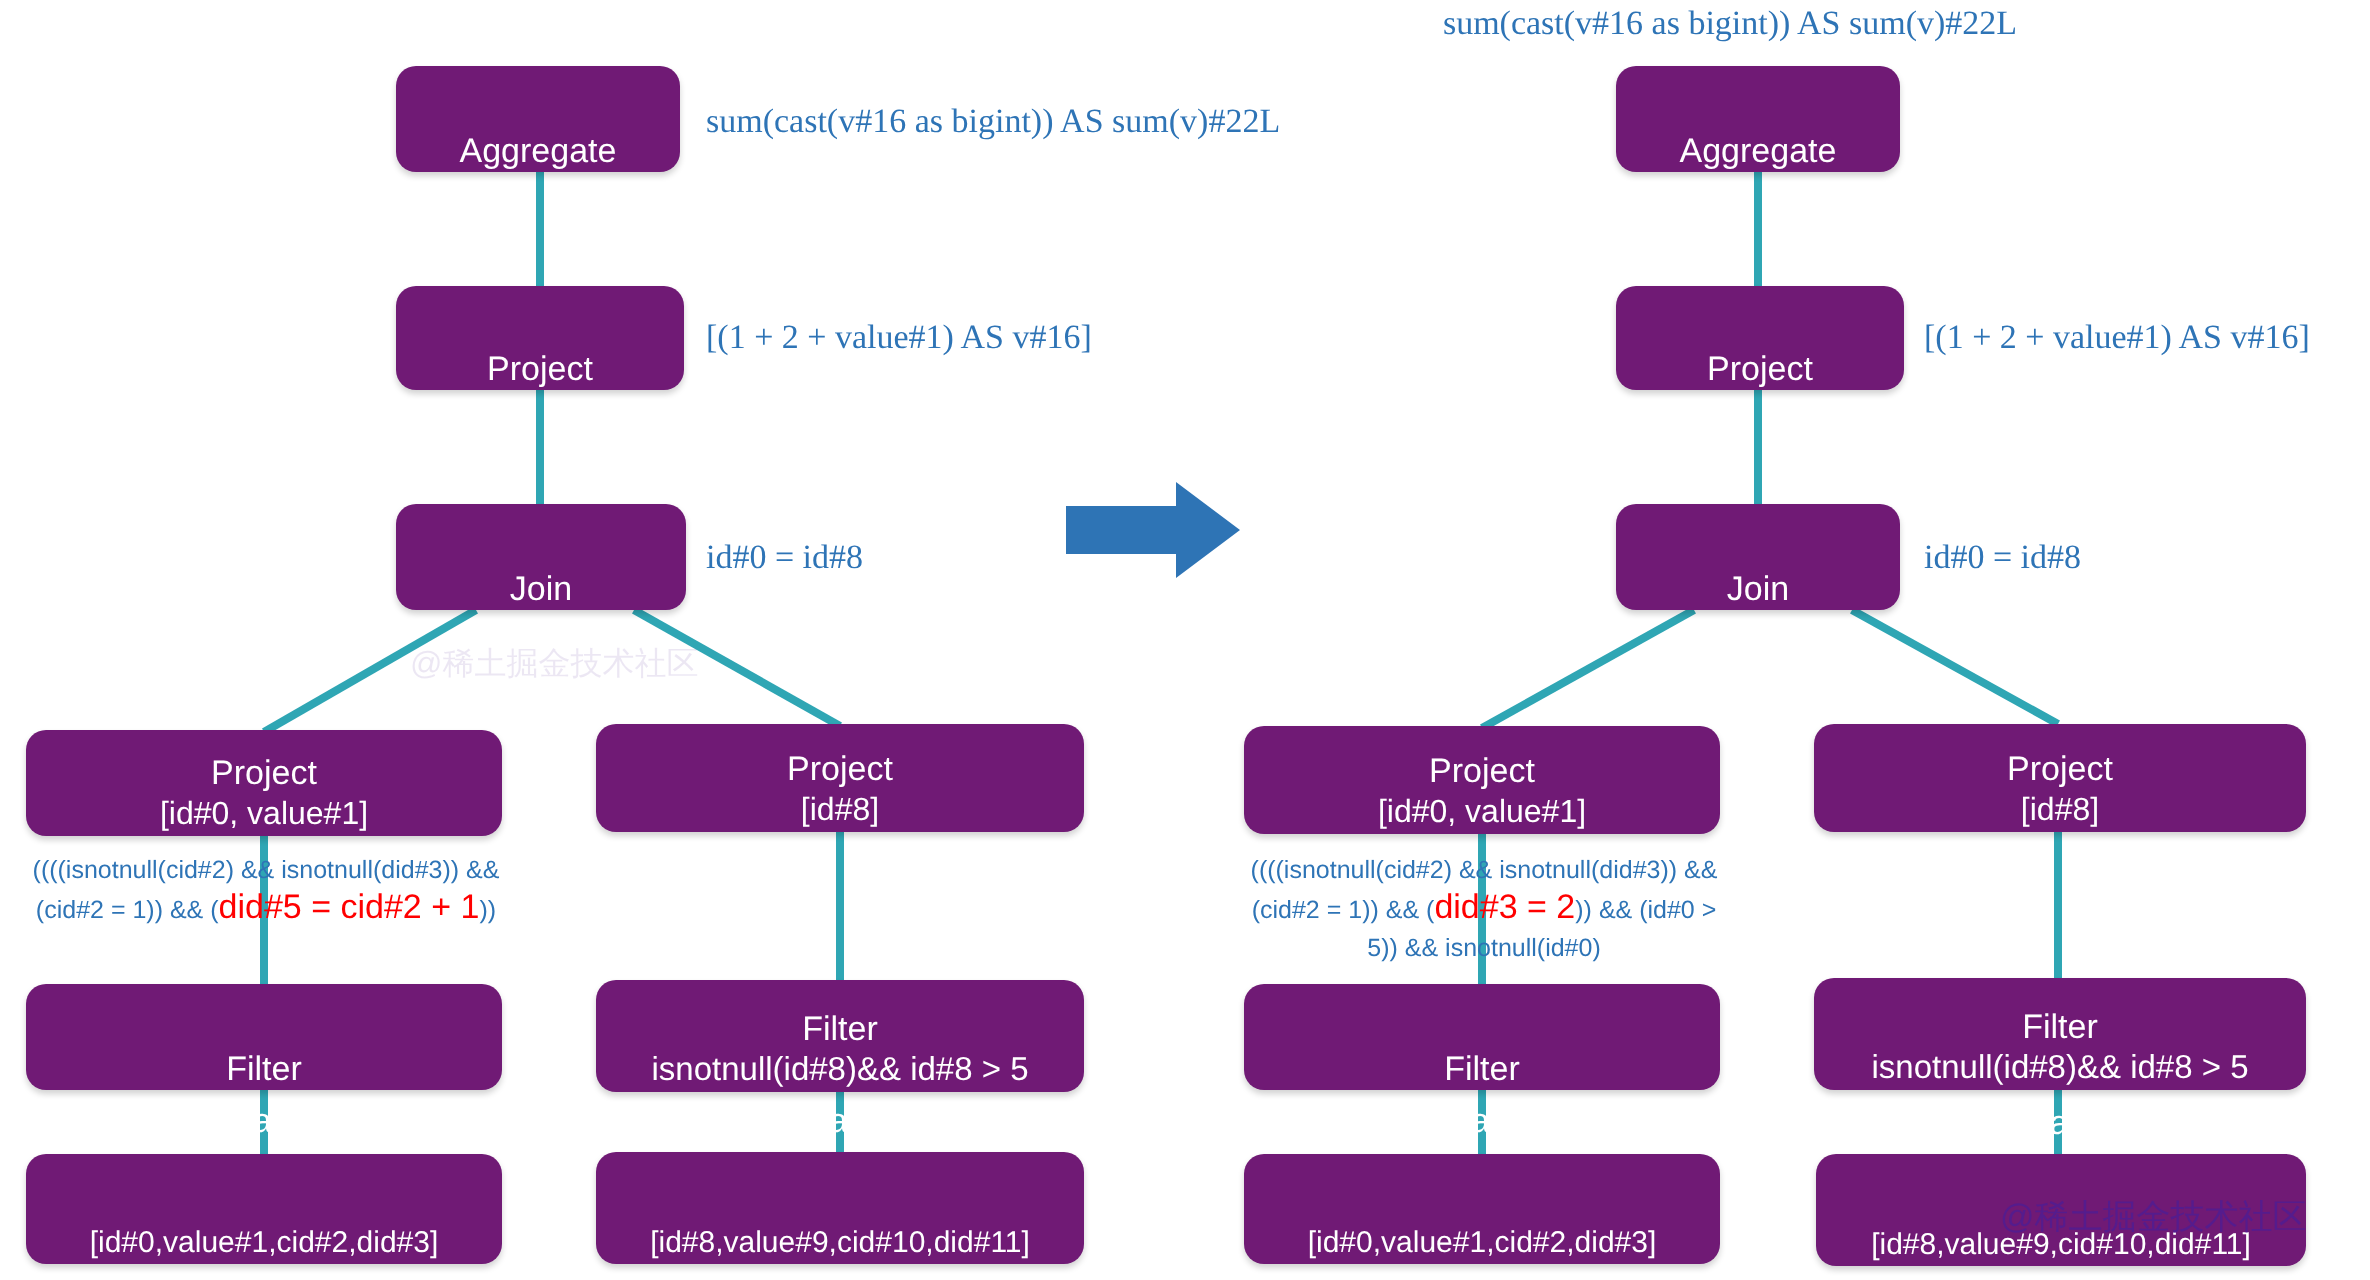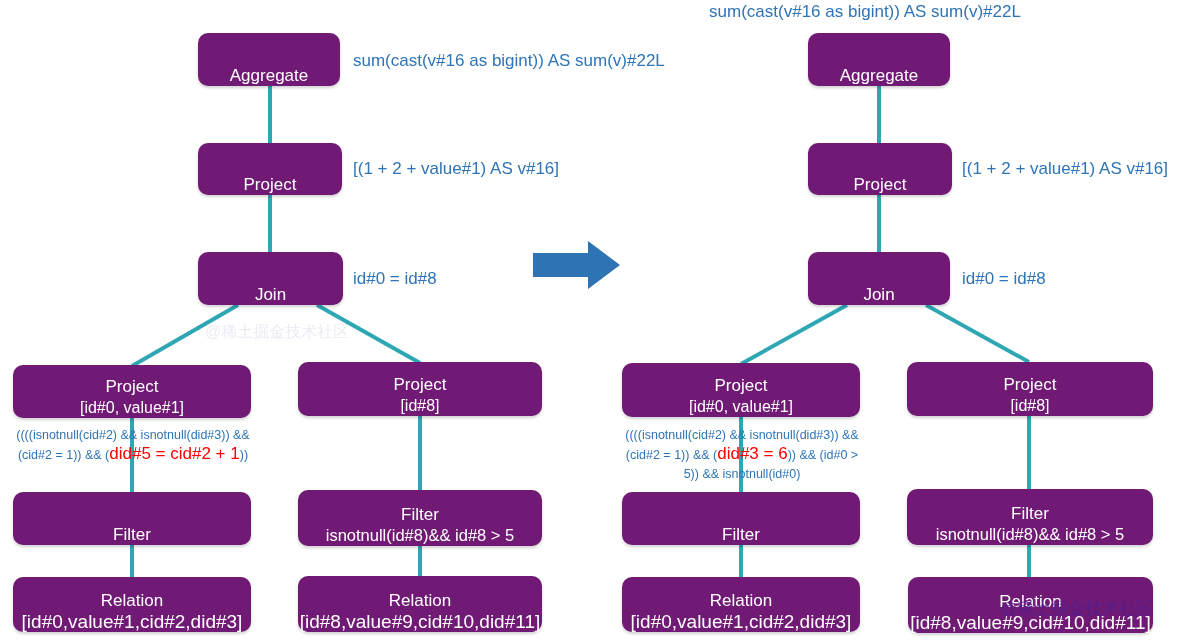--- a/index.html
+++ b/index.html
@@ -8,24 +8,24 @@
     font-family:"Liberation Sans",sans-serif;overflow:hidden;
   }
   svg.lines{position:absolute;left:0;top:0;width:1185px;height:640px;}
   .node{
     position:absolute;background:#701a75;color:#ffffff;font-weight:normal;
     border-radius:10px;display:flex;flex-direction:column;align-items:center;
     justify-content:flex-end;text-align:center;font-size:17px;line-height:21px;
     box-shadow:0 2px 3px rgba(0,0,0,0.18);
   }
   .node .sub{font-size:16px;}
-  .node .sub-sm{font-size:19px;white-space:nowrap;}
+  .node .sub-sm{font-size:15px;white-space:nowrap;margin-top:40px;}
   .node .sub-filter{font-size:16.5px;white-space:nowrap;}
   .ann{
-    position:absolute;color:#2E74B6;font-size:17px;white-space:nowrap;
+    position:absolute;color:#2E74B6;font-size:17px;white-space:nowrap;font-family:Liberation Serif, serif;
   }
   .ann-center{text-align:center;}
   .cond{
     position:absolute;width:262px;color:#2E74B6;font-size:12.5px;
     text-align:center;line-height:16px;
   }
   .cond .l2{line-height:21px;}
   .cond .red{color:#FF0000;font-size:17px;}
   .wm{
     position:absolute;color:#4c1d95;opacity:0.75;font-size:17px;white-space:nowrap;
@@ -163,21 +163,21 @@
   <div class="ann r-join-ann">id#0 = id#8</div>
 
   <div class="node r-proj1">
     <span>Project</span>
     <span class="sub">[id#0, value#1]</span>
   </div>
 
   <div class="cond r-cond">
     <div>((((isnotnull(cid#2) &amp;&amp; isnotnull(did#3)) &amp;&amp;</div>
     <div class="l2">
-      <span>(cid#2 = 1)) &amp;&amp; (</span><span class="red">did#3 = 6</span><span>)) &amp;&amp; (id#0 &gt;</span>
+      <span>(cid#2 = 1)) &amp;&amp; (</span><span class="red">did#3 = 2</span><span>)) &amp;&amp; (id#0 &gt;</span>
     </div>
     <div>5)) &amp;&amp; isnotnull(id#0)</div>
   </div>
 
   <div class="node r-filter1">
     <span>Filter</span>
   </div>
 
   <div class="node r-rel1">
     <span>Relation</span>

